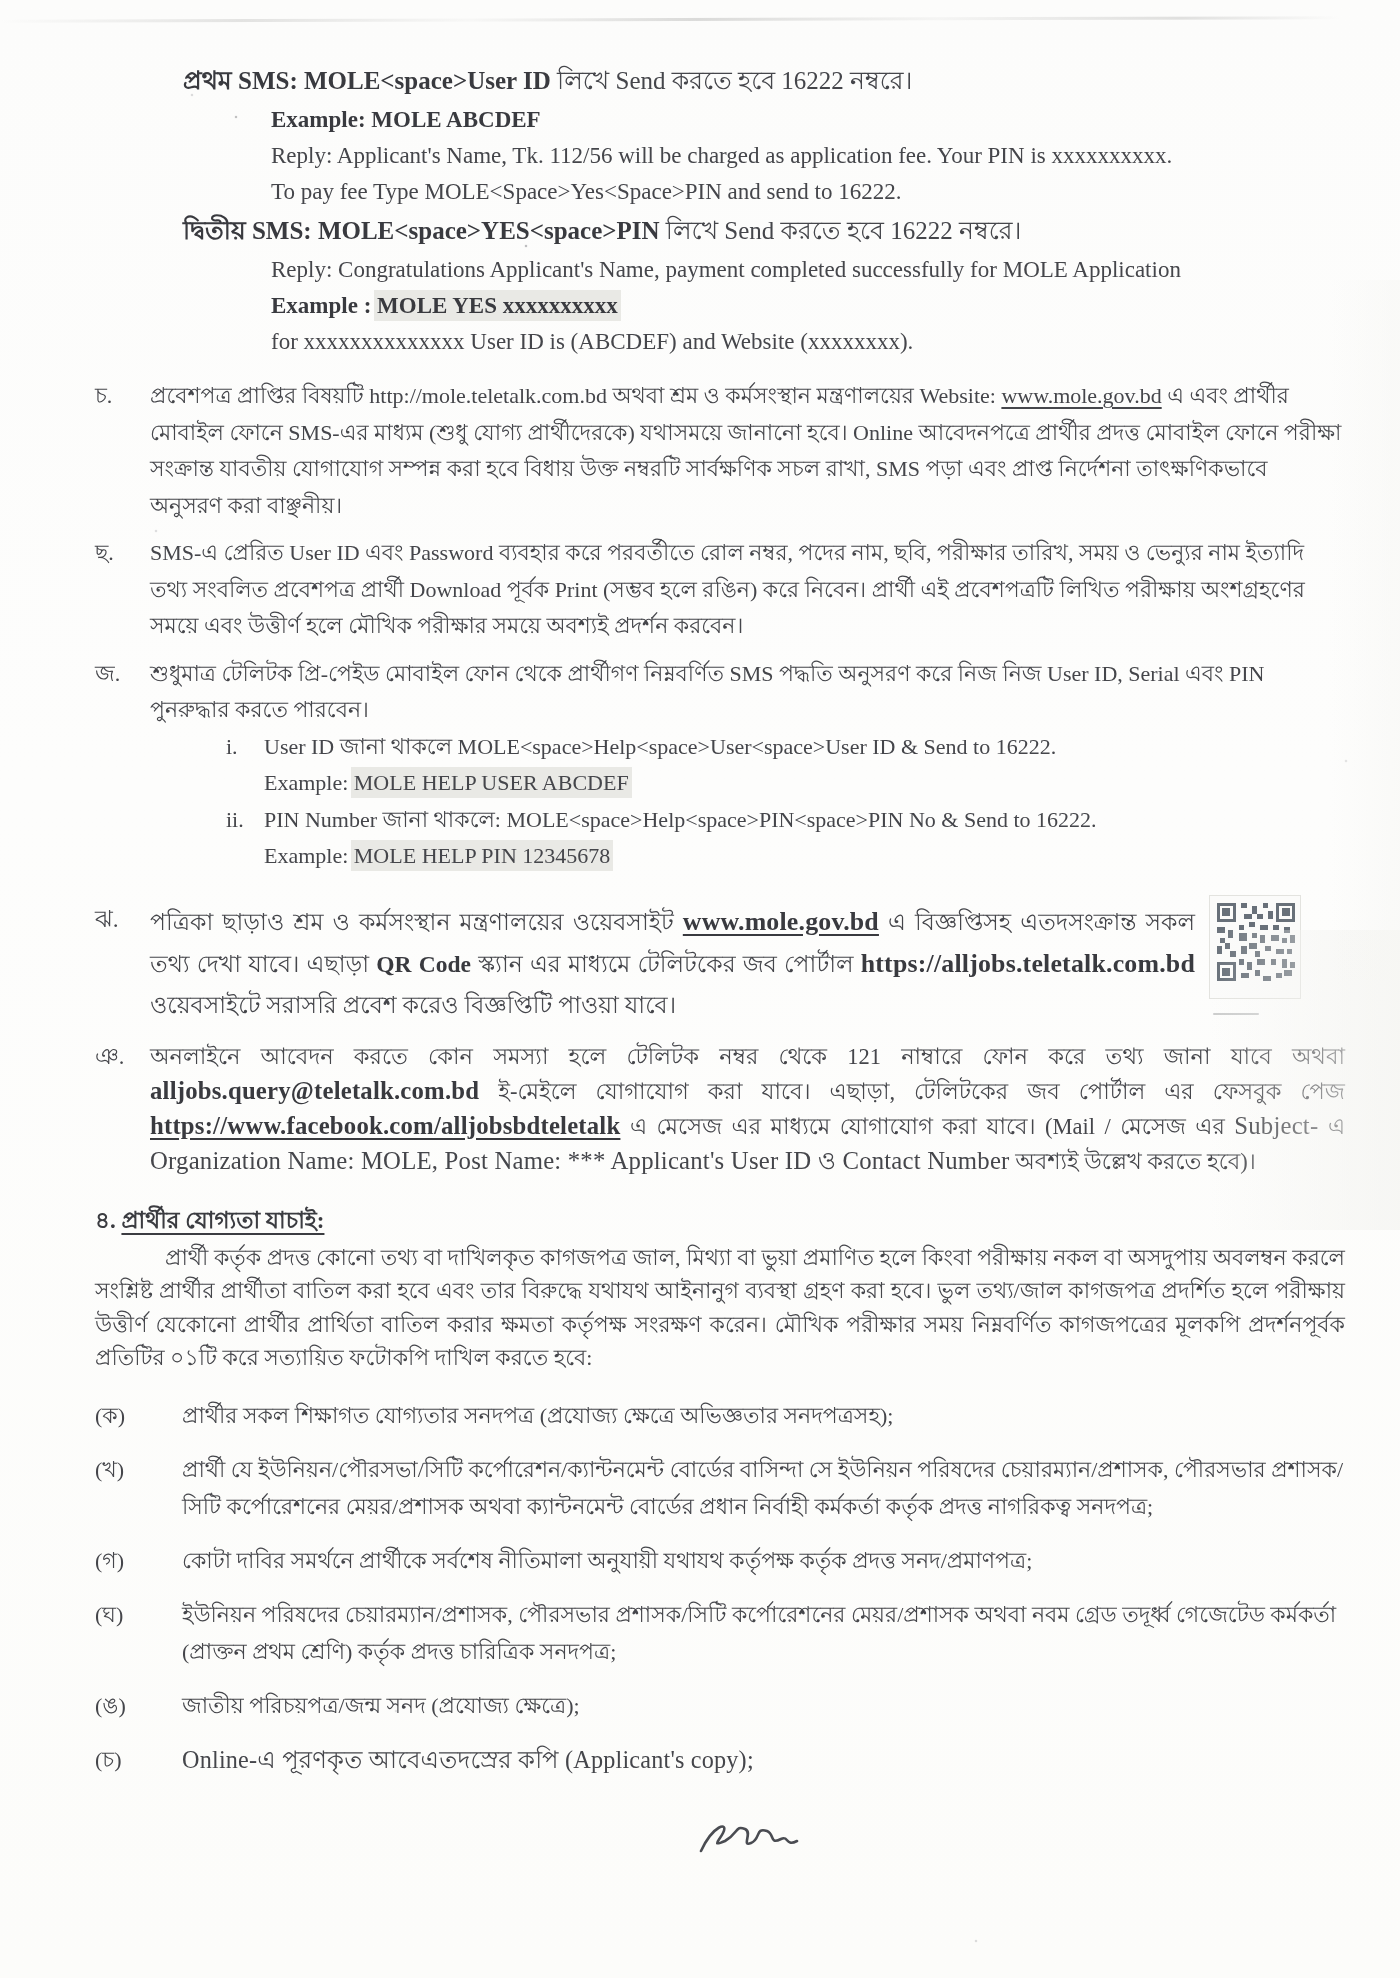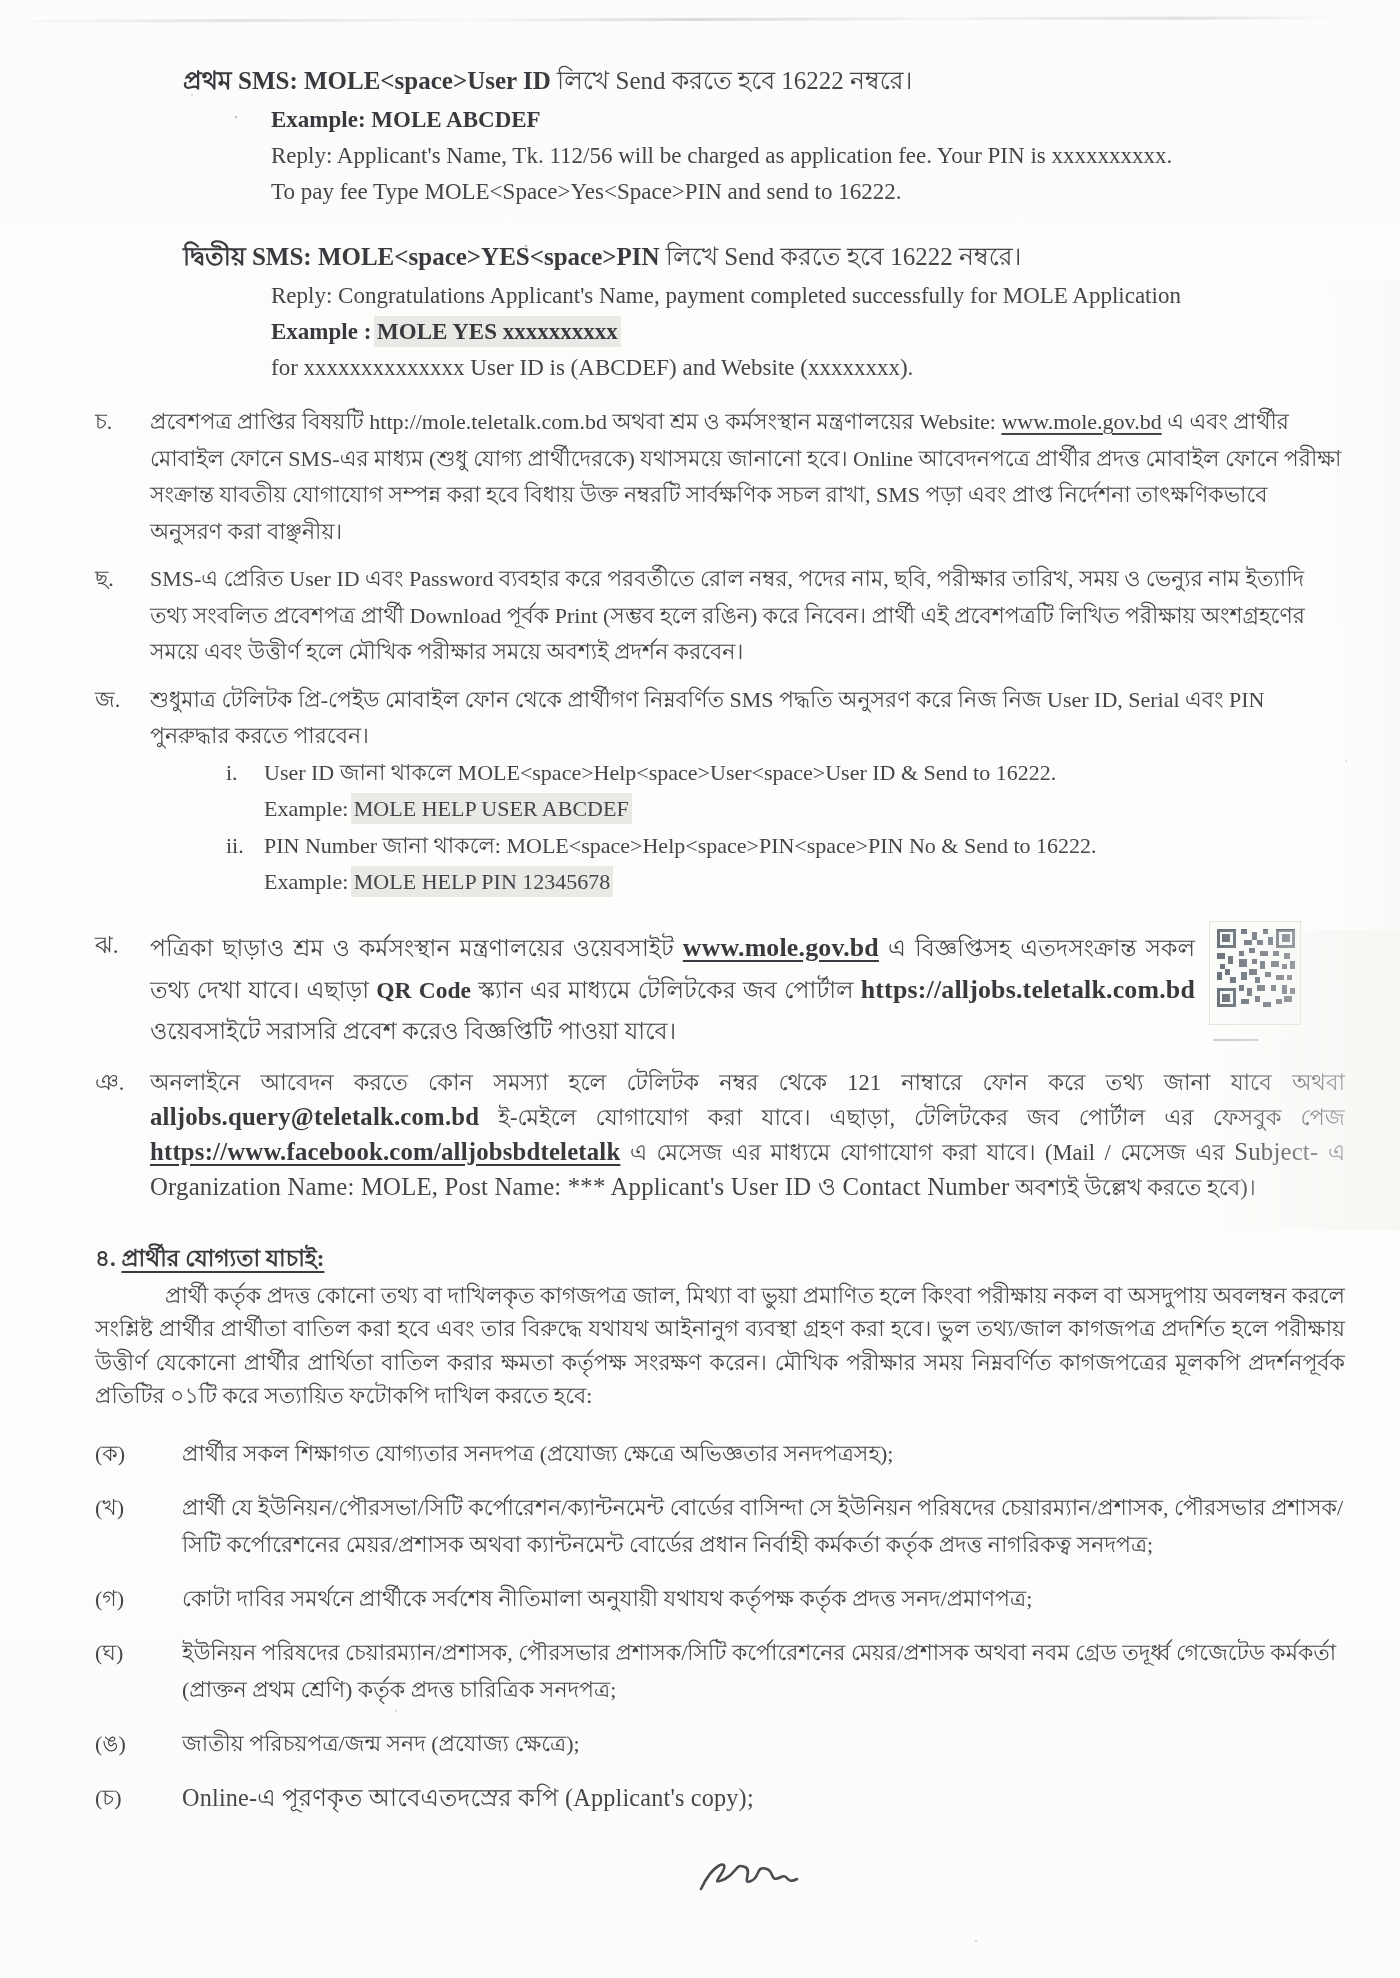--- a/index.html
+++ b/index.html
@@ -63,21 +63,21 @@
   .sub { display:flex; margin-left:76px; }
   .sub .num { flex:none; width:38px; }
 
   .jha-row { align-items:flex-start; font-size:23.5px; }
   .jha-row .bdy { max-width:1045px; text-align:justify; line-height:41px; }
   .qr-box { flex:none; width:108px; margin-left:14px; margin-top:-6px; }
   .qr-frame { width:92px; padding:7px; background:#fbfbfa; border:1px solid #e3e3df; }
   .qr-dash { width:46px; height:2px; background:rgba(130,132,136,.4); margin:14px 0 0 4px; border-radius:1px; }
 
   
-  .sec4 { margin-top:34px; font-size:22px; }
+  .sec4 { margin-top:22px; font-size:22px; }
   .sec4-head { font-size:23px; font-weight:700; line-height:40px; color:#3b3c41; }
   .sec4-head .hd { text-decoration:underline; text-underline-offset:5px; }
   .sec4-body { line-height:33.5px; text-align:justify; text-indent:70px; max-width:1250px; }
 
   
   .chk { display:flex; font-size:22px; line-height:37px; margin-top:17px; }
   .chk .lbl { flex:none; width:74px; }
   .chk .bdy { flex:1; max-width:1210px;margin-left:13px; }
 
   
@@ -92,21 +92,21 @@
   <div class="crease"></div>
   <div class="speck"></div>
 
   <section class="sms-block">
     <p class="sms-title"><span class="run-b">প্রথম SMS: MOLE&lt;space&gt;User ID </span><span>লিখে Send করতে হবে 16222 নম্বরে।</span></p>
     <p class="sms-line"><span class="run-b">Example: </span><span class="run-b">MOLE ABCDEF</span></p>
     <p class="sms-line"><span>Reply: Applicant's Name, Tk. 112/56  will be charged as application fee. Your PIN is xxxxxxxxxx.</span></p>
     <p class="sms-line"><span>To pay fee Type MOLE&lt;Space&gt;Yes&lt;Space&gt;PIN and send to 16222.</span></p>
   </section>
 
-  <section class="sms-block" style="margin-top:26px">
+  <section class="sms-block" style="">
     <p class="sms-title"><span class="run-b">দ্বিতীয় SMS: MOLE&lt;space&gt;YES&lt;space&gt;PIN </span><span>লিখে Send করতে হবে 16222 নম্বরে।</span></p>
     <p class="sms-line"><span>Reply: Congratulations Applicant's Name, payment completed successfully for MOLE Application</span></p>
     <p class="sms-line"><span class="run-b">Example : </span><span class="run-b run-hl">MOLE YES xxxxxxxxxx</span></p>
     <p class="sms-line"><span>for xxxxxxxxxxxxxx User ID is (ABCDEF) and Website (xxxxxxxx).</span></p>
   </section>
 
   <div class="clauses">
 
     <section class="item">
       <span class="lbl">চ.</span>

